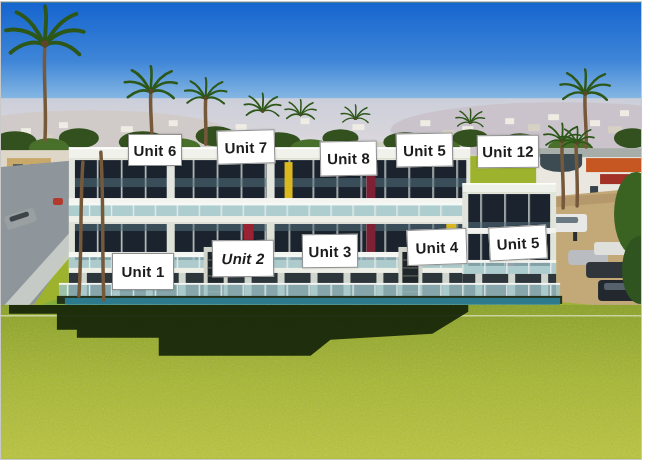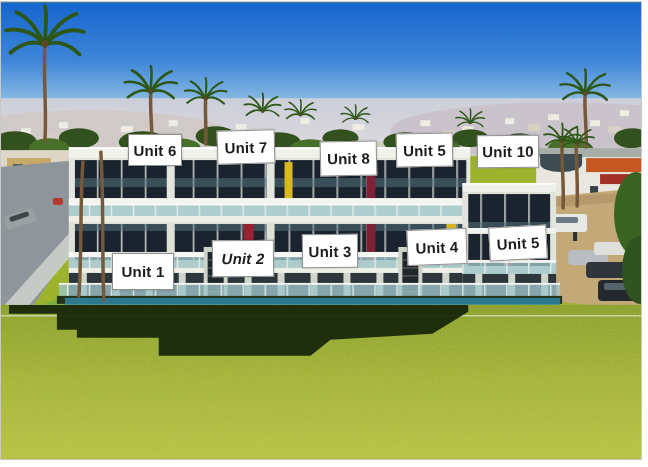--- a/index.html
+++ b/index.html
@@ -283,14 +283,14 @@
 <div id="labels">
     <div class="unit-label" style="left: 112px; top: 237px; width: 62px; height: 37px; transform: rotate(0deg); margin-top: 16px;">Unit 1</div>
     <div class="unit-label" style="left: 212px; top: 240px; width: 62px; height: 37px; transform: rotate(-0.5deg); font-style: italic;">Unit 2</div>
     <div class="unit-label" style="left: 302px; top: 234px; width: 56px; height: 34px; transform: rotate(-0.5deg);">Unit 3</div>
     <div class="unit-label" style="left: 407px; top: 229px; width: 60px; height: 36px; transform: rotate(-2deg);">Unit 4</div>
     <div class="unit-label" style="left: 489px; top: 226px; width: 58px; height: 34px; transform: rotate(-3deg);">Unit 5</div>
     <div class="unit-label" style="left: 128px; top: 134px; width: 54px; height: 32px; transform: rotate(0deg);">Unit 6</div>
     <div class="unit-label" style="left: 217px; top: 130px; width: 58px; height: 34px; transform: rotate(-1.5deg);">Unit 7</div>
     <div class="unit-label" style="left: 320px; top: 141px; width: 57px; height: 35px; transform: rotate(-1deg);">Unit 8</div>
     <div class="unit-label" style="left: 396px; top: 133px; width: 57px; height: 34px; transform: rotate(-1deg);">Unit 5</div>
-    <div class="unit-label" style="left: 477px; top: 135px; width: 62px; height: 33px; transform: rotate(-0.5deg);">Unit 10</div>
+    <div class="unit-label" style="left: 477px; top: 135px; width: 62px; height: 33px; transform: rotate(-0.5deg);">Unit 12</div>
   </div>
 
 </body></html>

